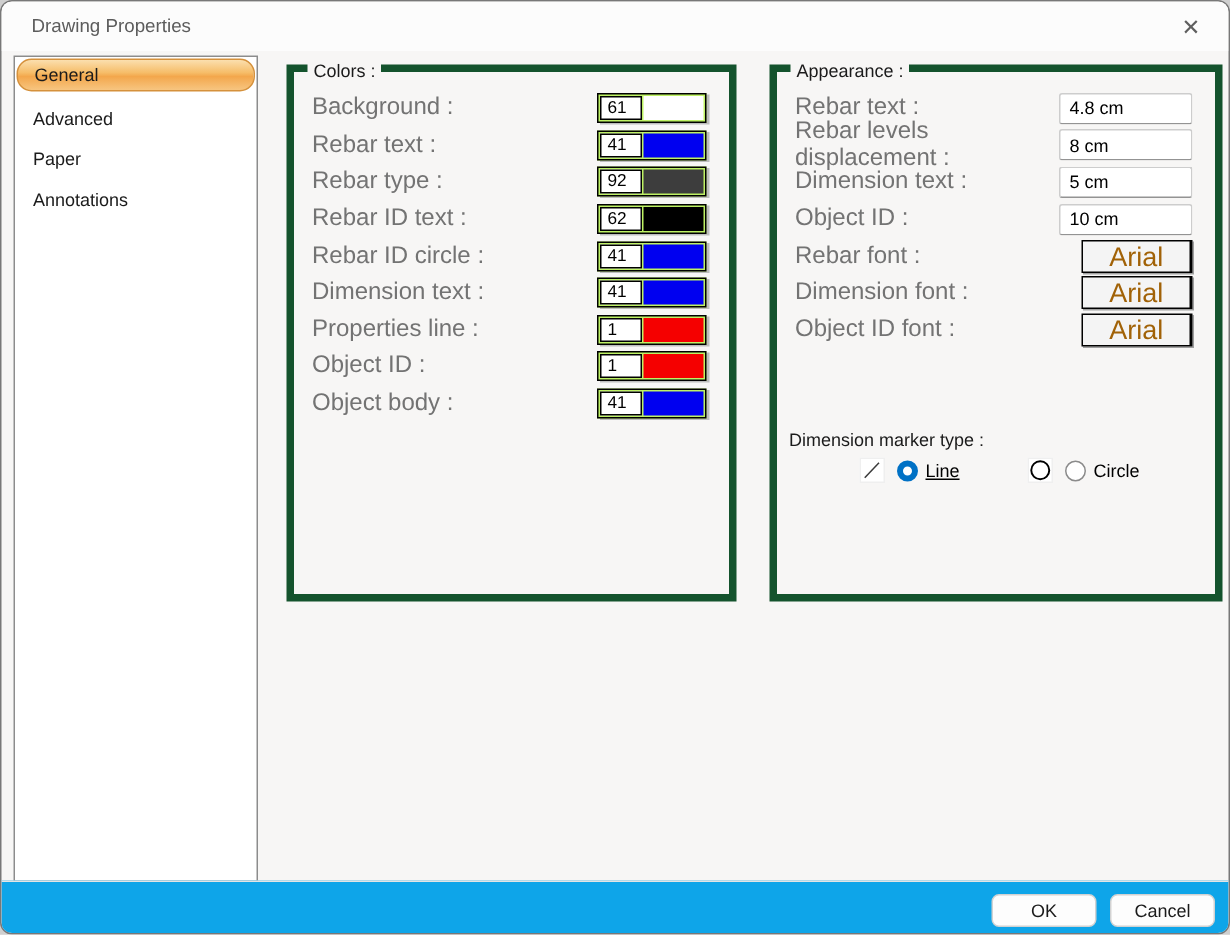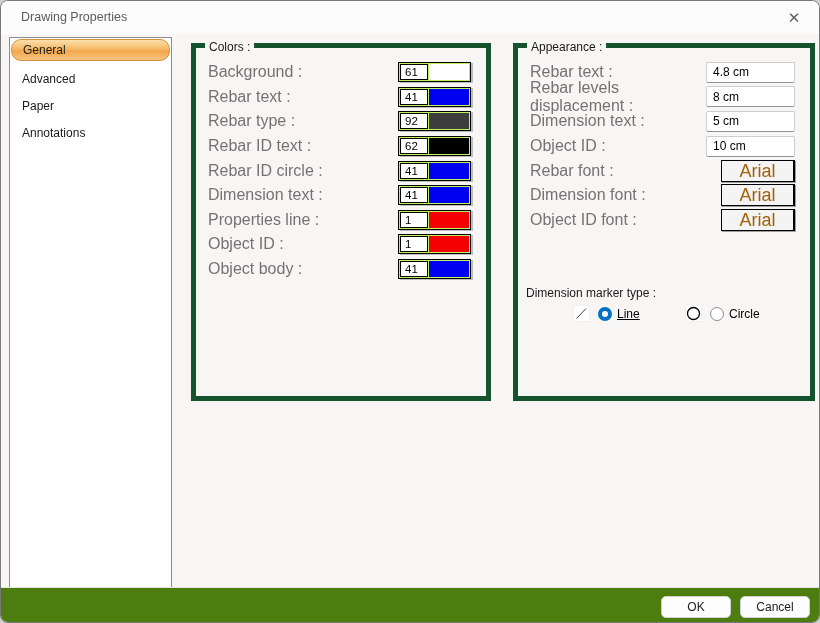--- a/index.html
+++ b/index.html
@@ -66,21 +66,21 @@
   .marker-icon { width:17px; height:17px; background:#fff; border:1px solid #efefef;
     margin-right:8px; display:flex; align-items:center; justify-content:center; }
   .marker-icon svg { display:block; }
   .radio { width:14px; height:14px; border-radius:50%; background:#fff;
     border:1px solid #8b8b8b; margin-right:5px; }
   .radio.checked { border:4px solid #0071c5; }
   .opt-text { font-size:12px; color:#000; }
 
   
   .footer { position:absolute; left:0; right:0; bottom:0; height:35px;
-    background:#4d7c0f; border-top:1px solid #e4e4e4; }
+    background:#0ea5e9; border-top:1px solid #e4e4e4; }
   .btn { position:absolute; top:8px; width:70px; height:22px; background:#fdfdfd;
     border:1px solid #d2d2d2; border-radius:5px; font-size:12px; color:#1b1b1b; cursor:pointer;
     font-family:"Liberation Sans",sans-serif; }
   #ok-btn { left:660px; }
   #cancel-btn { left:739px; }
 </style>
 </head>
 <body>
 
 <div class="dialog">

